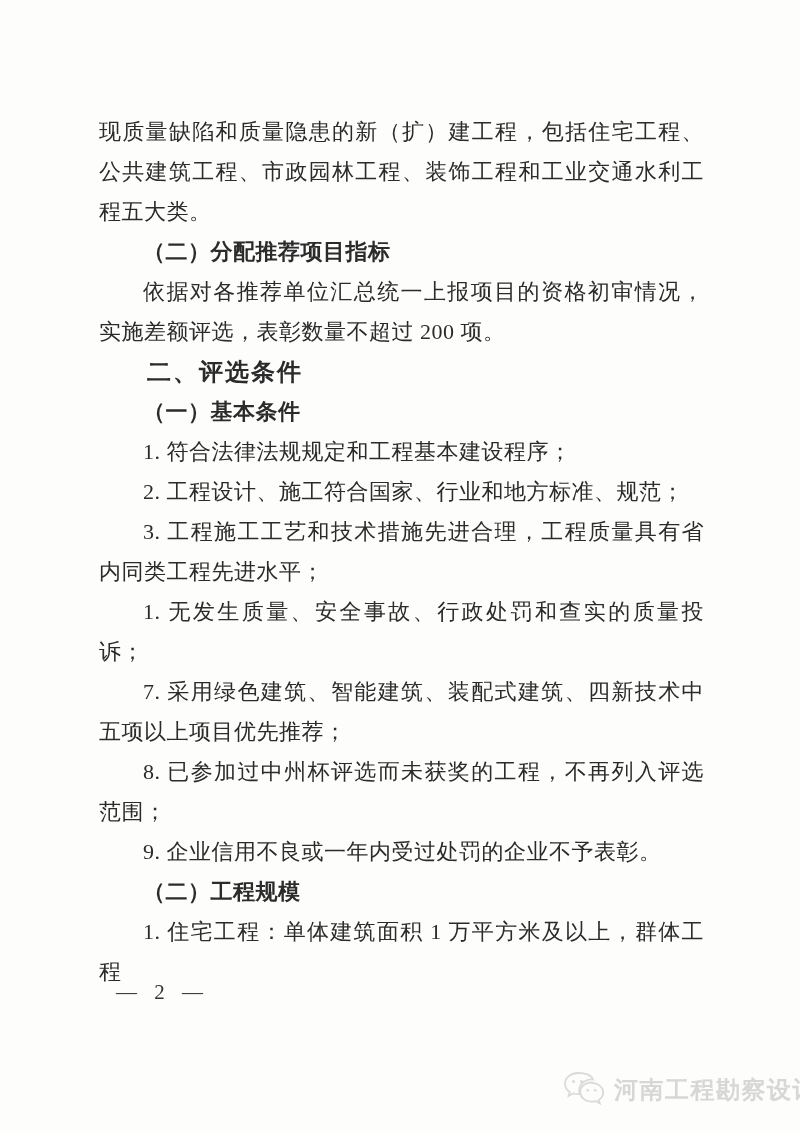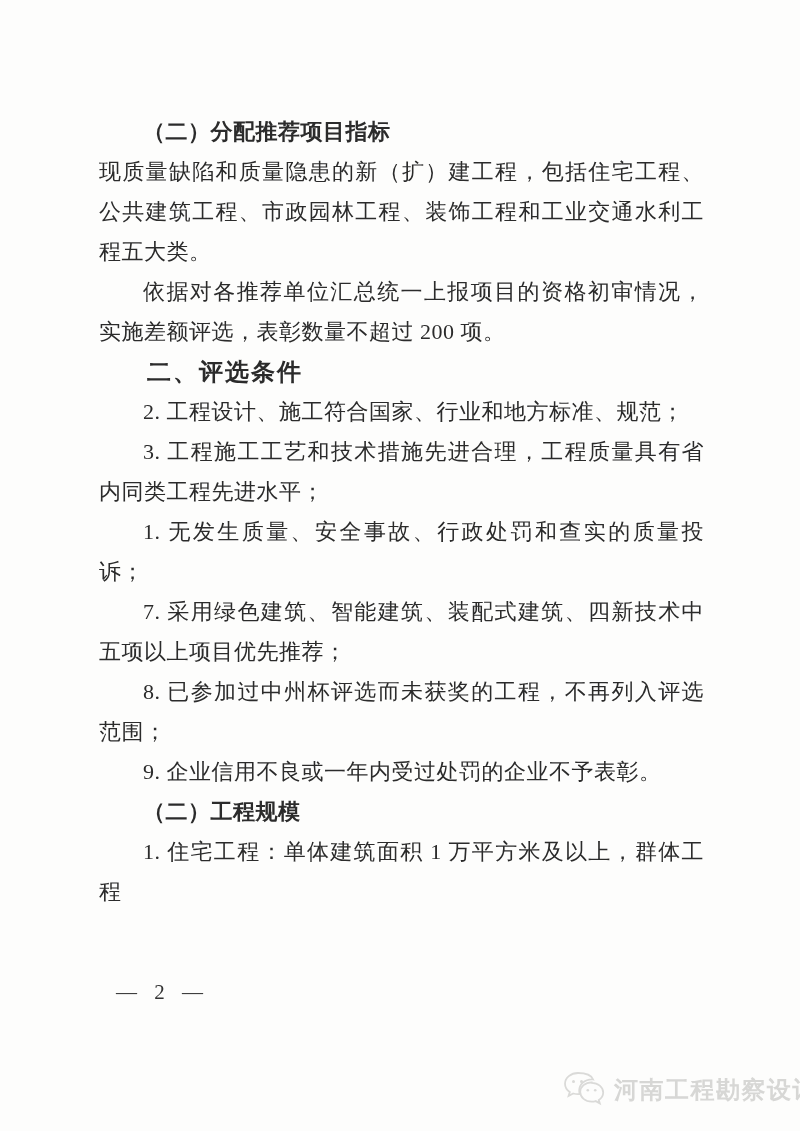--- a/index.html
+++ b/index.html
@@ -65,24 +65,26 @@
     white-space: nowrap;
   }
   .wechat-icon { display: block; }
 </style>
 </head>
 <body>
 
 <div class="page">
 
   <div class="doc-body" id="doc-body">
+      <p class="blk">现质量缺陷和质量隐患的新（扩）建工程，包括住宅工程、公共建筑工程、市政园林工程、装饰工程和工业交通水利工程五大类。</p>
       <p class="blk indent bold-kai">（二）分配推荐项目指标</p>
-      <p class="blk">现质量缺陷和质量隐患的新（扩）建工程，包括住宅工程、公共建筑工程、市政园林工程、装饰工程和工业交通水利工程五大类。</p>
       <p class="blk indent">依据对各推荐单位汇总统一上报项目的资格初审情况，实施差额评选，表彰数量不超过 200 项。</p>
       <p class="blk indent hei">二、评选条件</p>
+      <p class="blk indent bold-kai">（一）基本条件</p>
+      <p class="blk indent">1. 符合法律法规规定和工程基本建设程序；</p>
       <p class="blk indent">2. 工程设计、施工符合国家、行业和地方标准、规范；</p>
       <p class="blk indent">3. 工程施工工艺和技术措施先进合理，工程质量具有省内同类工程先进水平；</p>
       <p class="blk indent">1. 无发生质量、安全事故、行政处罚和查实的质量投诉；</p>
       <p class="blk indent">7. 采用绿色建筑、智能建筑、装配式建筑、四新技术中五项以上项目优先推荐；</p>
       <p class="blk indent">8. 已参加过中州杯评选而未获奖的工程，不再列入评选范围；</p>
       <p class="blk indent">9. 企业信用不良或一年内受过处罚的企业不予表彰。</p>
       <p class="blk indent bold-kai">（二）工程规模</p>
       <p class="blk indent">1. 住宅工程：单体建筑面积 1 万平方米及以上，群体工程</p>
     </div>
 

